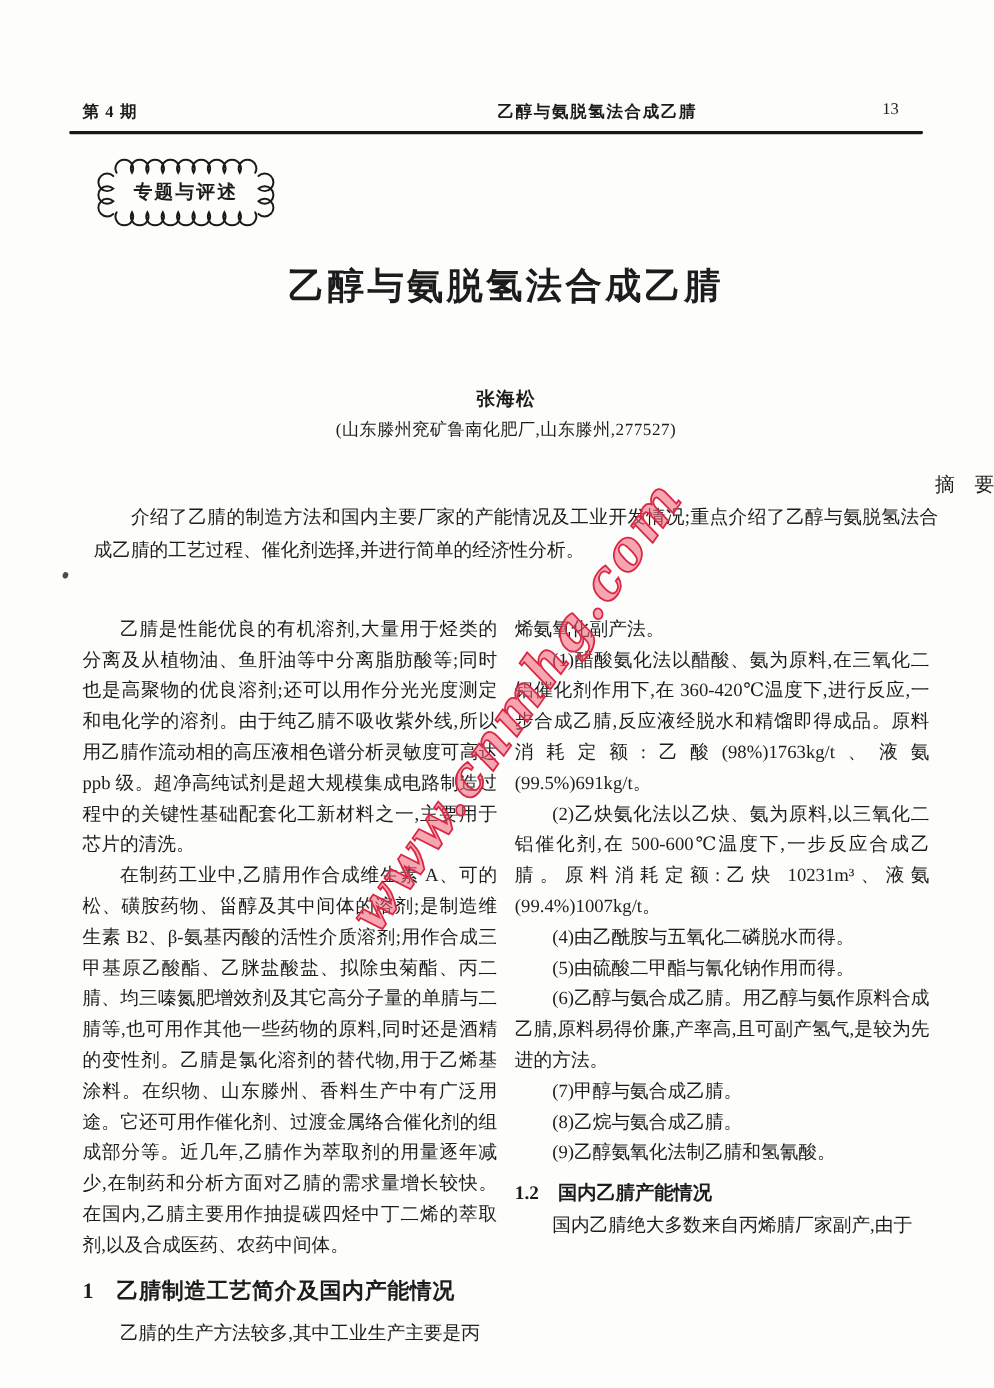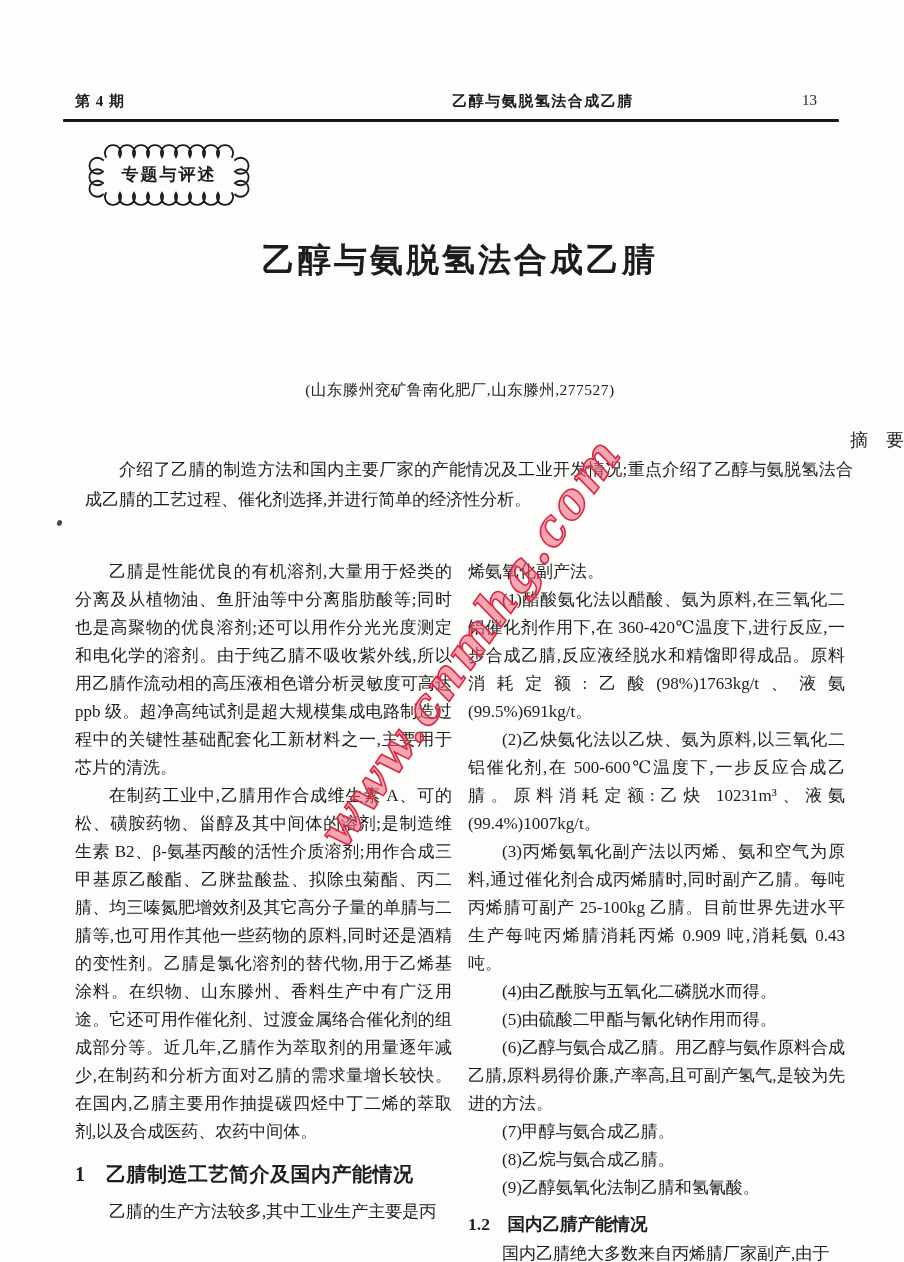--- a/index.html
+++ b/index.html
@@ -84,37 +84,37 @@
                  a 8 8 0 1 0 14 0 a 8 8 0 1 0 14 0 a 8 8 0 1 0 14 0
                  a 8 8 0 1 0 14 0 a 8 8 0 1 0 14 0 a 8 8 0 1 0 14 0"></path>
         <path d="M 15 19 a 8 8 0 1 0 0 11.5 a 8 8 0 1 0 0 11.5 a 8 8 0 1 0 0 11.5"></path>
         <path d="M 147 19 a 8 8 0 1 1 0 11.5 a 8 8 0 1 1 0 11.5 a 8 8 0 1 1 0 11.5"></path>
       </g>
     </svg>
     <span class="topic-label">专题与评述</span>
   </div>
 
   <div class="title">乙醇与氨脱氢法合成乙腈</div>
+  <div class="author">张海松</div>
   <div class="affiliation">(山东滕州兖矿鲁南化肥厂,山东滕州,277527)</div>
 
   <div class="abstract-heading">摘　要</div>
   <p class="abstract-text">介绍了乙腈的制造方法和国内主要厂家的产能情况及工业开发情况;重点介绍了乙醇与氨脱氢法合成乙腈的工艺过程、催化剂选择,并进行简单的经济性分析。</p>
 
   <div class="columns">
     <div class="col">
       <p class="indent">乙腈是性能优良的有机溶剂,大量用于烃类的分离及从植物油、鱼肝油等中分离脂肪酸等;同时也是高聚物的优良溶剂;还可以用作分光光度测定和电化学的溶剂。由于纯乙腈不吸收紫外线,所以用乙腈作流动相的高压液相色谱分析灵敏度可高达ppb 级。超净高纯试剂是超大规模集成电路制造过程中的关键性基础配套化工新材料之一,主要用于芯片的清洗。</p>
       <p class="indent">在制药工业中,乙腈用作合成维生素 A、可的松、磺胺药物、甾醇及其中间体的溶剂;是制造维生素 B2、β-氨基丙酸的活性介质溶剂;用作合成三甲基原乙酸酯、乙脒盐酸盐、拟除虫菊酯、丙二腈、均三嗪氮肥增效剂及其它高分子量的单腈与二腈等,也可用作其他一些药物的原料,同时还是酒精的变性剂。乙腈是氯化溶剂的替代物,用于乙烯基涂料。在织物、山东滕州、香料生产中有广泛用途。它还可用作催化剂、过渡金属络合催化剂的组成部分等。近几年,乙腈作为萃取剂的用量逐年减少,在制药和分析方面对乙腈的需求量增长较快。在国内,乙腈主要用作抽提碳四烃中丁二烯的萃取剂,以及合成医药、农药中间体。</p>
       <div class="sec1">1　乙腈制造工艺简介及国内产能情况</div>
       <p class="indent">乙腈的生产方法较多,其中工业生产主要是丙</p>
     </div>
     <div class="col">
       <p>烯氨氧化副产法。</p>
       <p class="indent">(1)醋酸氨化法以醋酸、氨为原料,在三氧化二铝催化剂作用下,在 360-420℃温度下,进行反应,一步合成乙腈,反应液经脱水和精馏即得成品。原料消耗定额:乙酸(98%)1763kg/t、液氨(99.5%)691kg/t。</p>
       <p class="indent">(2)乙炔氨化法以乙炔、氨为原料,以三氧化二铝催化剂,在 500-600℃温度下,一步反应合成乙腈。原料消耗定额:乙炔 10231m³、液氨(99.4%)1007kg/t。</p>
-      <p class="indent">(3)丙烯氨氧化副产法以丙烯、氨和空气为原料,通过催化剂合成丙烯腈时,同时副产乙腈。每吨丙烯腈可副产 25-100kg 乙腈。目前世界先进水平生产每吨丙烯腈消耗丙烯 0.909 吨,消耗氨 0.43 吨。</p>
       <p class="indent">(4)由乙酰胺与五氧化二磷脱水而得。</p>
       <p class="indent">(5)由硫酸二甲酯与氰化钠作用而得。</p>
       <p class="indent">(6)乙醇与氨合成乙腈。用乙醇与氨作原料合成乙腈,原料易得价廉,产率高,且可副产氢气,是较为先进的方法。</p>
       <p class="indent">(7)甲醇与氨合成乙腈。</p>
       <p class="indent">(8)乙烷与氨合成乙腈。</p>
       <p class="indent">(9)乙醇氨氧化法制乙腈和氢氰酸。</p>
       <div class="subsec">1.2　国内乙腈产能情况</div>
       <p class="indent">国内乙腈绝大多数来自丙烯腈厂家副产,由于</p>
     </div>
   </div>

